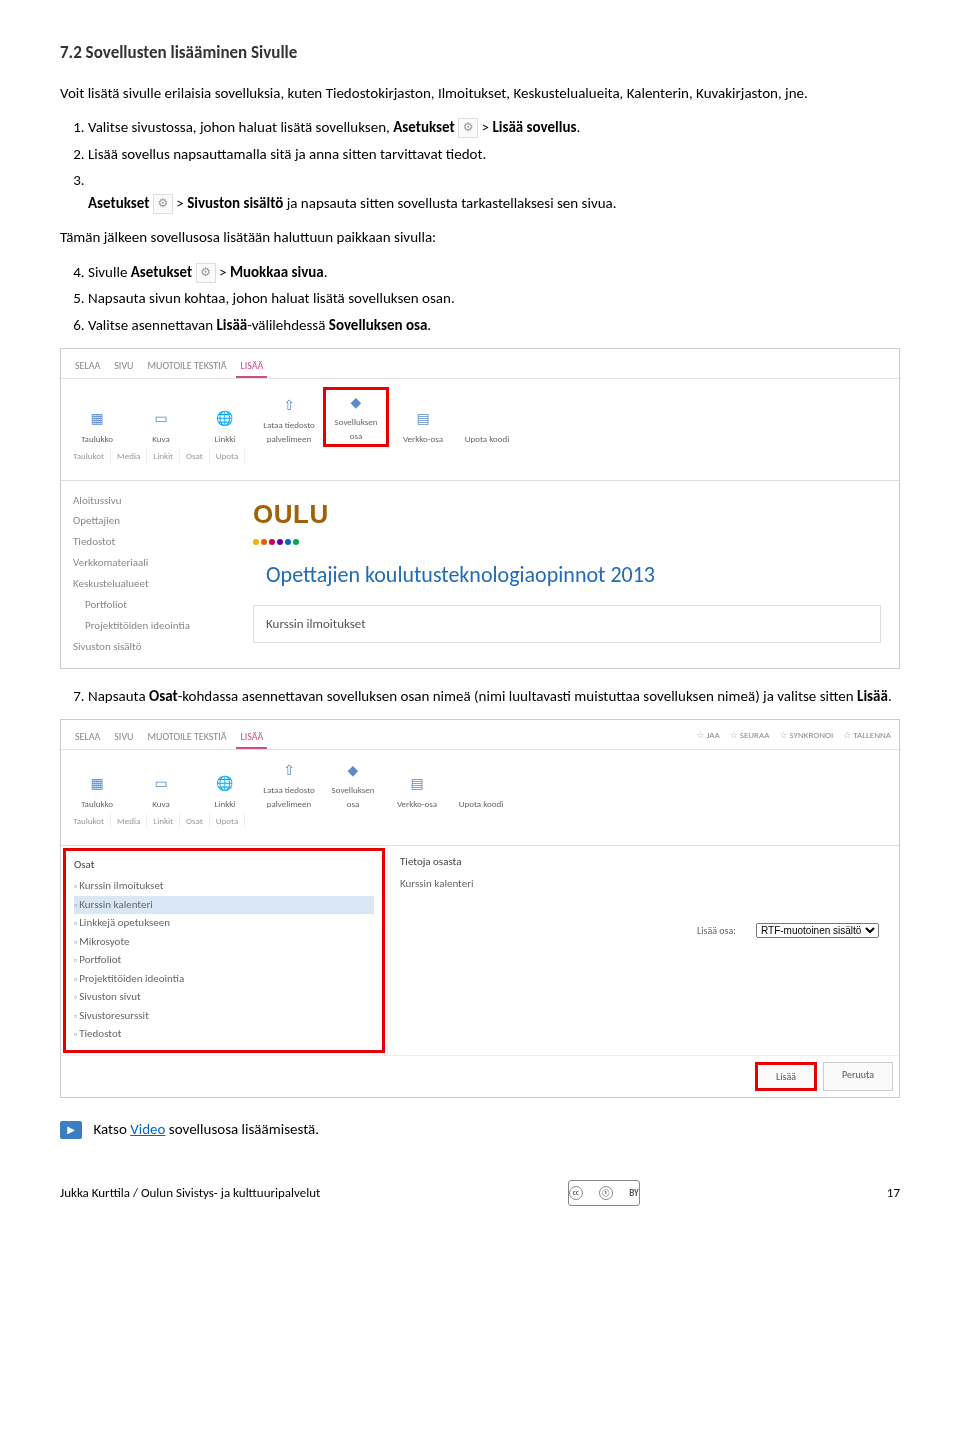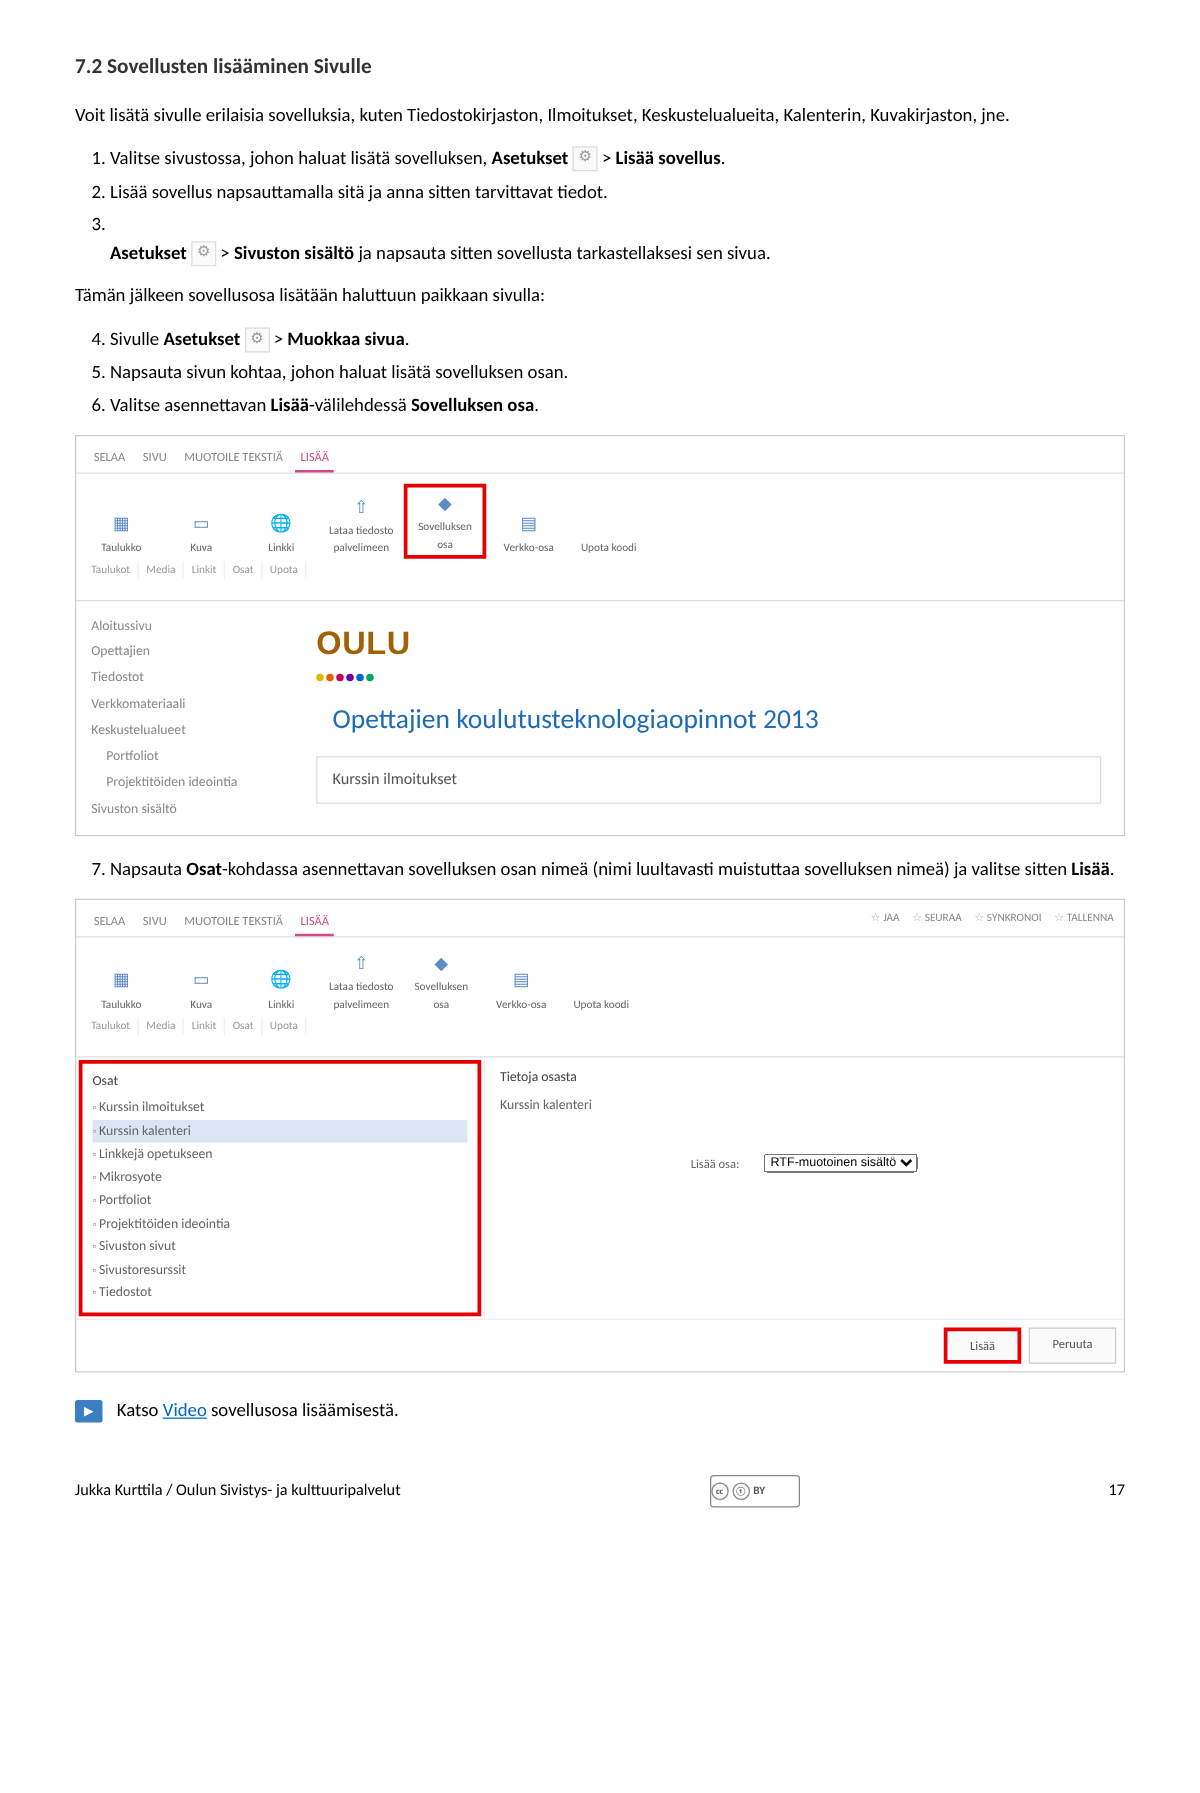--- a/index.html
+++ b/index.html
@@ -34,29 +34,29 @@
 .fig2-right span::before{content:"☆ ";color:#aaa;font-size:9px}
 .fig2-lower{display:flex;border-top:1px solid #ddd}
 .osat-panel{width:300px;border:3px solid #e60000;padding:6px 8px;font-size:11px;color:#666;margin:2px}
 .osat-panel .hdr{color:#444;margin-bottom:4px}
 .osat-panel ul{list-style:none;padding:0;margin:0}
 .osat-panel li{padding:1px 0}
 .osat-panel li::before{content:"▫ ";color:#aaa;font-size:9px}
 .osat-panel li.sel{background:#d9e7f5}
 .info-panel{flex:1;padding:8px 12px;font-size:11px;color:#666;border-left:1px solid #eee}
 .info-panel .hdr{color:#444;margin-bottom:6px}
-.info-bottom{display:flex;justify-content:center;align-items:center;gap:20px;padding:30px 8px 6px;font-size:10px}
+.info-bottom{display:flex;justify-content:flex-end;align-items:center;gap:20px;padding:30px 8px 6px;font-size:10px}
 .info-bottom select{font-size:10px}
 .btn-row{display:flex;justify-content:flex-end;gap:6px;padding:6px;border-top:1px solid #eee}
 .btn{border:1px solid #ccc;padding:4px 18px;font-size:10px;color:#555;background:#fafafa}
 .btn.red{border:3px solid #e60000}
 .vid-icon{display:inline-block;width:22px;height:18px;background:#3a7fc4;border-radius:2px;vertical-align:middle;text-align:center;line-height:18px;color:#fff;font-size:10px;margin-right:8px}
 .vid-icon::before{content:"▶"}
 .footer{display:flex;justify-content:space-between;align-items:center;margin-top:40px;font-size:13px}
-.cc{width:70px;height:24px;border:1px solid #888;border-radius:3px;display:flex;align-items:center;justify-content:flex-start;font-size:9px;font-weight:600;color:#555;gap:3px}
+.cc{width:70px;height:24px;border:1px solid #888;border-radius:3px;display:flex;align-items:center;justify-content:space-between;font-size:9px;font-weight:600;color:#555;gap:16px}
 .cc span{border:1px solid #888;border-radius:50%;width:12px;height:12px;display:inline-flex;align-items:center;justify-content:center;font-size:7px}
 </style>
 </head>
 <body>
 
 <h2>7.2  Sovellusten lisääminen Sivulle</h2>
 
 <p>Voit lisätä sivulle erilaisia sovelluksia, kuten Tiedostokirjaston, Ilmoitukset, Keskustelualueita, Kalenterin, Kuvakirjaston, jne.</p>
 
 <ol>

